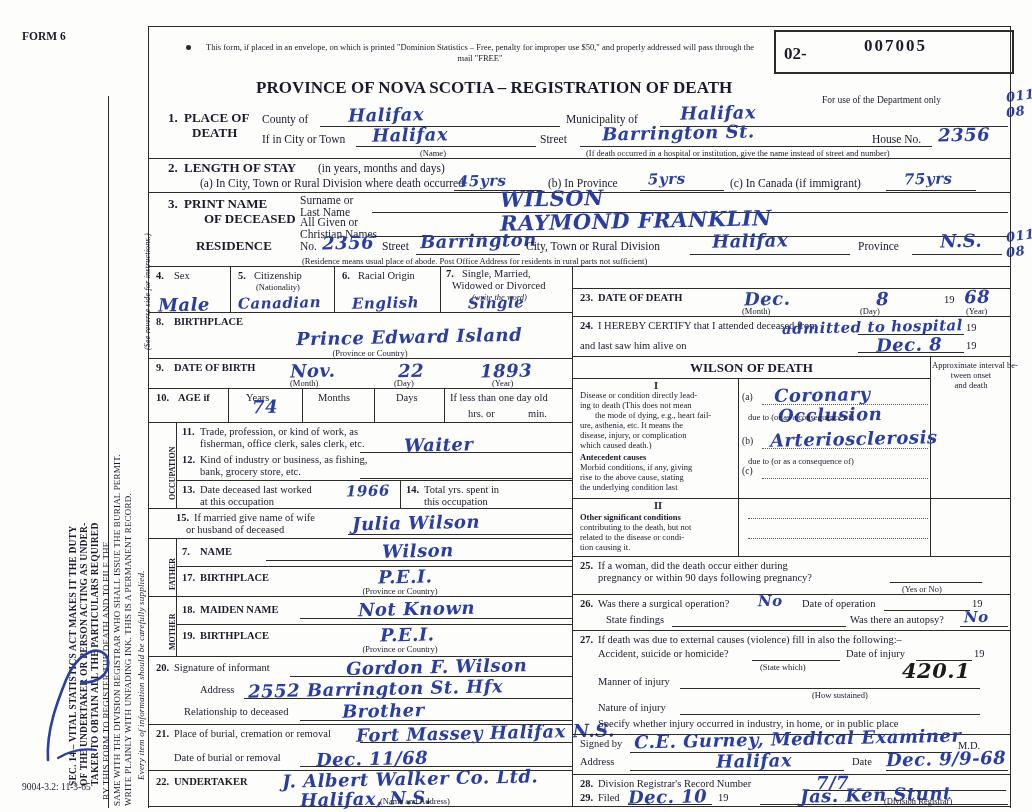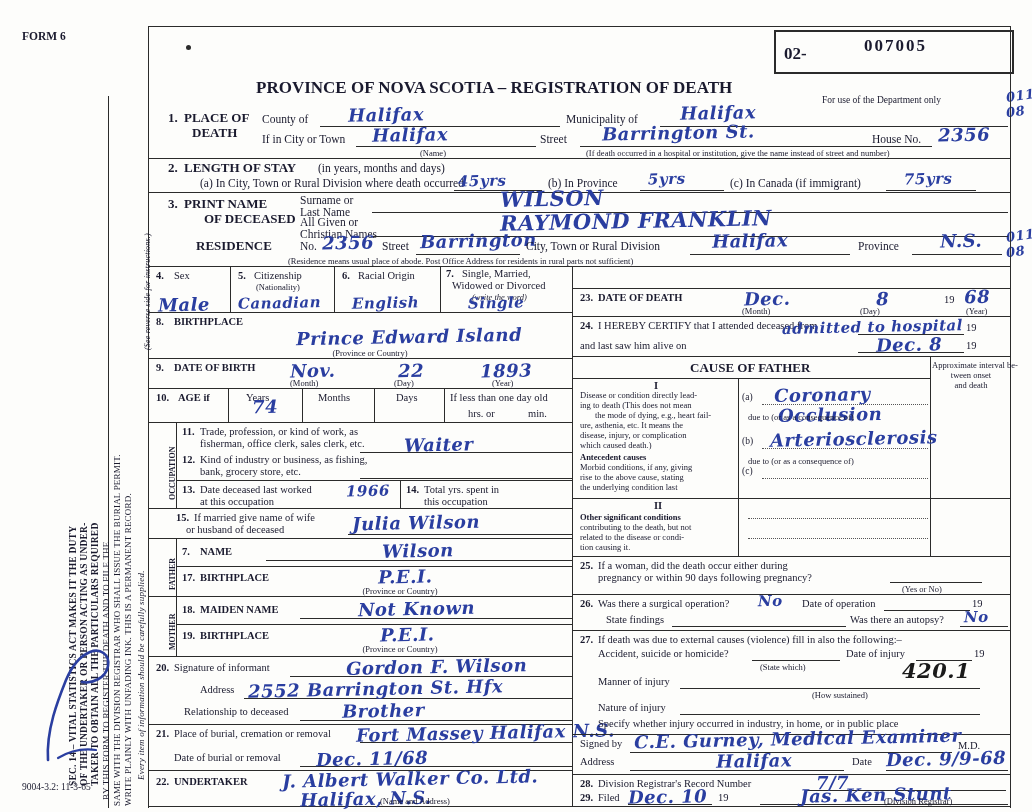--- a/index.html
+++ b/index.html
@@ -76,20 +76,21 @@
   }
   .scribble{position:absolute;pointer-events:none;}
 </style>
 </head>
 <body>
 
 <div class="page">
 
   <div class="t b f11" style="left:22px;top:30px;">FORM 6</div>
 
+  <div class="t f8 wrapt ctr" style="left:200px;top:42px;width:560px;line-height:11px;">This form, if placed in an envelope, on which is printed "Dominion Statistics – Free, penalty for improper use $50," and properly addressed will pass through the mail "FREE"</div>
   <div class="ln" style="left:186px;top:45px;width:5px;height:5px;border-radius:50%;background:#2b2b2b;"></div>
 
   <div class="box" style="left:774px;top:30px;width:236px;height:40px;border-width:2px;"></div>
   <div class="t b f17" style="left:784px;top:44px;">02-</div>
   <div class="t b f17" style="left:864px;top:36px;letter-spacing:2px;">007005</div>
 
   <div class="t b f17" style="left:256px;top:78px;">PROVINCE OF NOVA SCOTIA – REGISTRATION OF DEATH</div>
   <div class="t f9" style="left:822px;top:95px;">For use of the Department only</div>
 
   <div class="hw sm" style="left:1006px;top:88px;transform:rotate(-8deg);">011</div>
@@ -180,21 +181,21 @@
   <div class="t f11" style="left:382px;top:240px;">Street</div>
   <div class="ln hr" style="left:416px;top:254px;width:104px;"></div>
   <div class="hw lg" style="left:420px;top:230px;">Barrington</div>
   <div class="t f11" style="left:526px;top:240px;">City, Town or Rural Division</div>
   <div class="ln hr" style="left:690px;top:254px;width:160px;"></div>
   <div class="hw lg" style="left:712px;top:230px;">Halifax</div>
   <div class="t f11" style="left:858px;top:240px;">Province</div>
   <div class="ln hr" style="left:912px;top:254px;width:90px;"></div>
   <div class="hw lg" style="left:940px;top:230px;">N.S.</div>
 
-  <div class="t f8" style="left:248px;top:256px;padding-left:40px;">(Residence means usual place of abode. Post Office Address for residents in rural parts not sufficient)</div>
+  <div class="t f8" style="left:262px;top:256px;padding-left:40px;">(Residence means usual place of abode. Post Office Address for residents in rural parts not sufficient)</div>
 
   <div class="ln hr" style="left:148px;top:266px;width:862px;"></div>
 
   <div class="ln vr" style="left:572px;top:266px;height:540px;"></div>
 
   <div class="ln vr" style="left:230px;top:266px;height:46px;"></div>
   <div class="ln vr" style="left:334px;top:266px;height:46px;"></div>
   <div class="ln vr" style="left:440px;top:266px;height:46px;"></div>
   <div class="ln hr" style="left:148px;top:312px;width:424px;"></div>
 
@@ -366,21 +367,21 @@
   <div class="t f10" style="left:966px;top:322px;">19</div>
   <div class="hw md" style="left:782px;top:318px;">admitted to hospital</div>
 
   <div class="t f10" style="left:580px;top:340px;">and last saw him alive on</div>
   <div class="ln hr" style="left:858px;top:352px;width:106px;"></div>
   <div class="t f10" style="left:966px;top:340px;">19</div>
   <div class="hw lg" style="left:876px;top:334px;">Dec. 8</div>
 
   <div class="ln hr" style="left:572px;top:356px;width:438px;"></div>
 
-  <div class="t b f13" style="left:690px;top:360px;">CAUSE OF FATHER</div>
+  <div class="t b f13" style="left:690px;top:360px;">WILSON OF DEATH</div>
   <div class="ln vr" style="left:930px;top:356px;height:200px;"></div>
   <div class="t f8 ctr" style="left:932px;top:360px;width:78px;">Approximate interval be-</div>
   <div class="t f8 ctr" style="left:932px;top:370px;width:78px;">tween onset</div>
   <div class="t f8 ctr" style="left:932px;top:380px;width:78px;">and death</div>
   <div class="ln hr" style="left:572px;top:378px;width:358px;"></div>
 
   <div class="t b f10" style="left:654px;top:380px;">I</div>
   <div class="t f8" style="left:580px;top:390px;">Disease or condition directly lead-</div>
   <div class="t f8" style="left:580px;top:400px;">ing to death (This does not mean</div>
   <div class="t f8" style="left:580px;top:410px;padding-left:15px;">the mode of dying, e.g., heart fail-</div>

